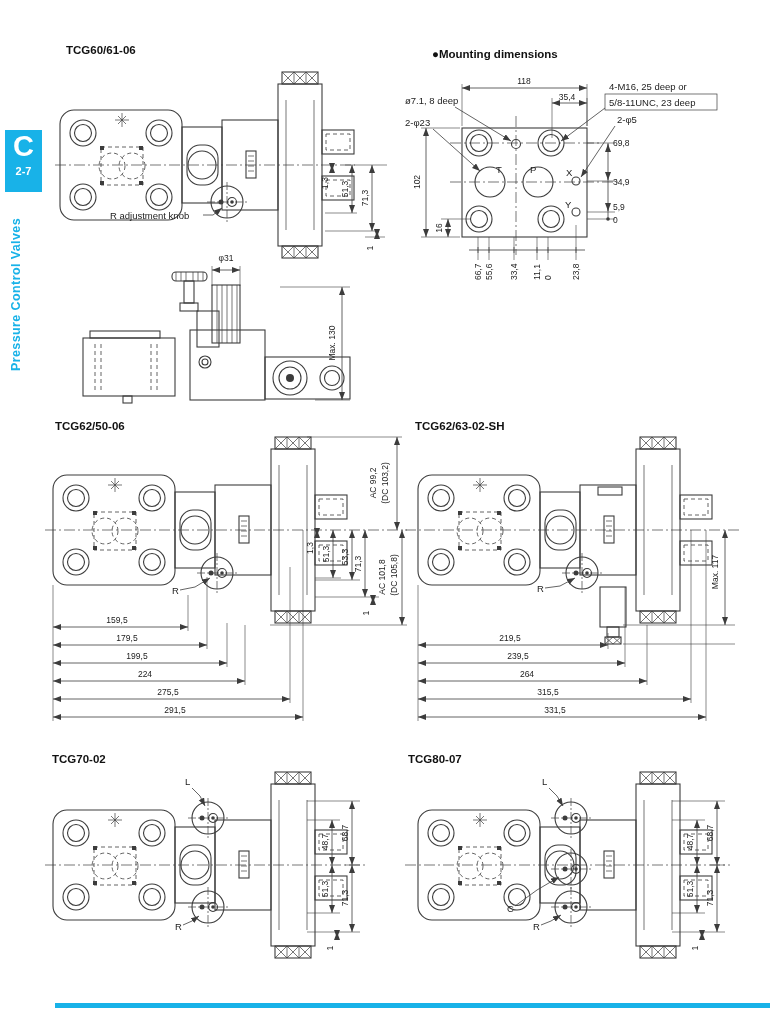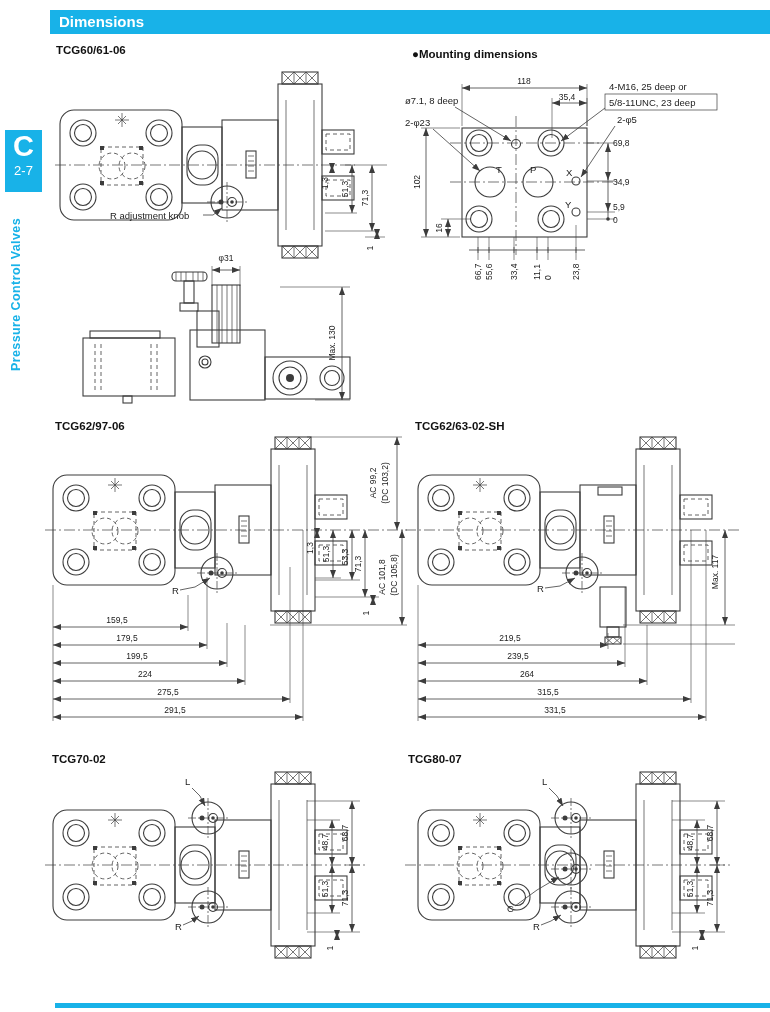--- a/index.html
+++ b/index.html
@@ -5,21 +5,21 @@
   *{margin:0;padding:0;box-sizing:border-box}
   html,body{background:#fff}
   .page{position:relative;width:770px;height:1012px;background:#fff;overflow:hidden;
         font-family:"Liberation Sans","DejaVu Sans",sans-serif;color:#111}
   .hbar{position:absolute;left:50px;top:10px;width:720px;height:24px;background:#18b2e8;
         color:#fff;font-size:15px;font-weight:bold;line-height:24px;padding-left:9px}
   .fbar{position:absolute;left:55px;top:1003px;width:715px;height:5px;background:#18b2e8}
   .ctab{position:absolute;left:5px;top:130px;width:37px;height:62px;background:#18b2e8;
         color:#fff;text-align:center}
   .ctab .big{display:block;font-size:29px;font-weight:bold;line-height:32px}
-  .ctab .small{display:block;font-size:13px;font-weight:normal;line-height:18px}
+  .ctab .small{display:block;font-size:11px;font-weight:bold;line-height:18px}
   .vcat{position:absolute;left:9px;top:196px;height:175px;color:#18b2e8;font-weight:bold;
         font-size:12.5px;letter-spacing:.4px;writing-mode:vertical-rl;transform:rotate(180deg)}
   .sec-title{position:absolute;font-size:11.5px;font-weight:bold;white-space:nowrap}
   svg.draw{position:absolute;overflow:visible}
   .ln{fill:none;stroke:#3c3c3c;stroke-width:1.1}
   .lnt{fill:none;stroke:#3c3c3c;stroke-width:.7}
   .lnf{fill:#3c3c3c;stroke:none}
   .dsh{fill:none;stroke:#3c3c3c;stroke-width:.8;stroke-dasharray:4 3}
   .cl{fill:none;stroke:#3c3c3c;stroke-width:.7;stroke-dasharray:11 3 2 3}
   .dim{fill:none;stroke:#3c3c3c;stroke-width:.8}
@@ -77,33 +77,30 @@
         <use href="#hatch3" x="222" y="2"></use>
         <use href="#hatch3" x="222" y="176"></use>
         <rect x="262" y="60" width="32" height="24" class="ln"></rect>
         <rect x="266" y="64" width="24" height="16" class="dsh"></rect>
         <rect x="262" y="106" width="32" height="24" class="ln"></rect>
         <rect x="266" y="110" width="24" height="16" class="dsh"></rect>
       </g>
     </defs>
   </svg>
 
-  <div class="hbar">
-    <span>Dimensions</span>
-  </div>
   <div class="ctab">
     <span class="big">C</span>
     <span class="small">2-7</span>
   </div>
   <div class="vcat">Pressure Control Valves</div>
   <div class="fbar"></div>
 
-  <div class="sec-title" style="left:56px;top:44px">TCG60/61-06</div>
-  <div class="sec-title" style="left:412px;top:48px">●Mounting dimensions</div>
-  <div class="sec-title" style="left:55px;top:420px">TCG62/97-06</div>
+  <div class="sec-title" style="left:66px;top:44px">TCG60/61-06</div>
+  <div class="sec-title" style="left:432px;top:48px">●Mounting dimensions</div>
+  <div class="sec-title" style="left:55px;top:420px">TCG62/50-06</div>
   <div class="sec-title" style="left:415px;top:420px">TCG62/63-02-SH</div>
   <div class="sec-title" style="left:52px;top:753px">TCG70-02</div>
   <div class="sec-title" style="left:408px;top:753px">TCG80-07</div>
 
   <svg class="draw" style="left:55px;top:62px" width="345" height="196" viewBox="0 0 345 196">
     <line class="cl" x1="0" y1="103" x2="300" y2="103"></line>
     <use href="#fvalve" x="5" y="8"></use>
     <use href="#knob" x="172" y="140"></use>
     <polyline class="ldr" points="148,153 158,153 167,146" marker-end="url(#ah)"></polyline>
     <text class="lb" x="55" y="157">R adjustment knob</text>

